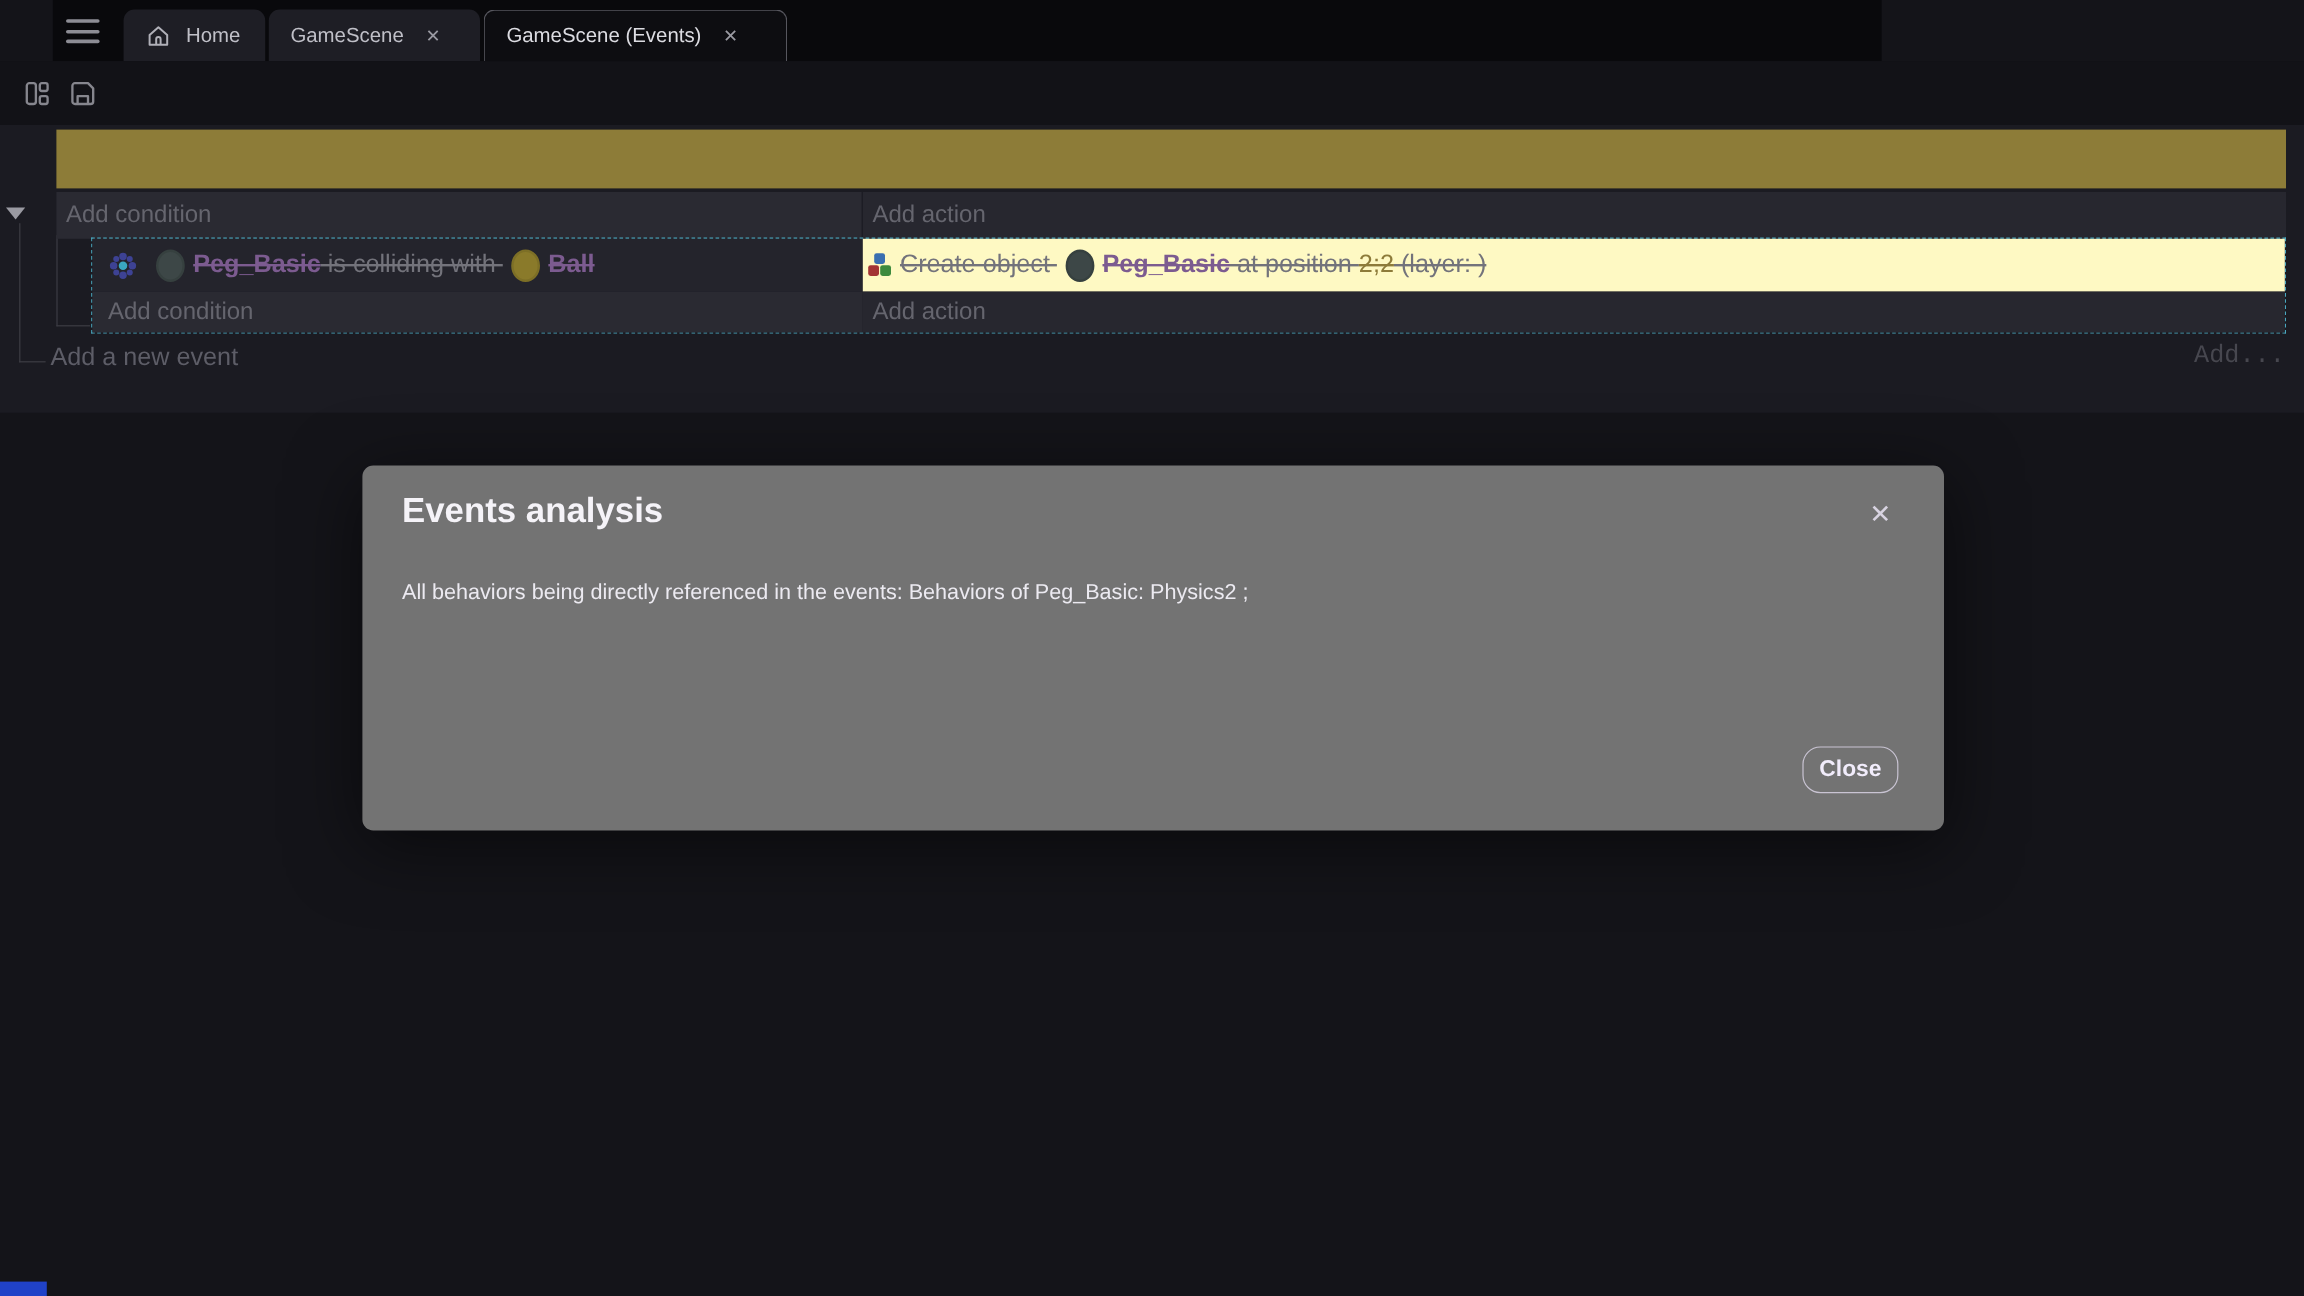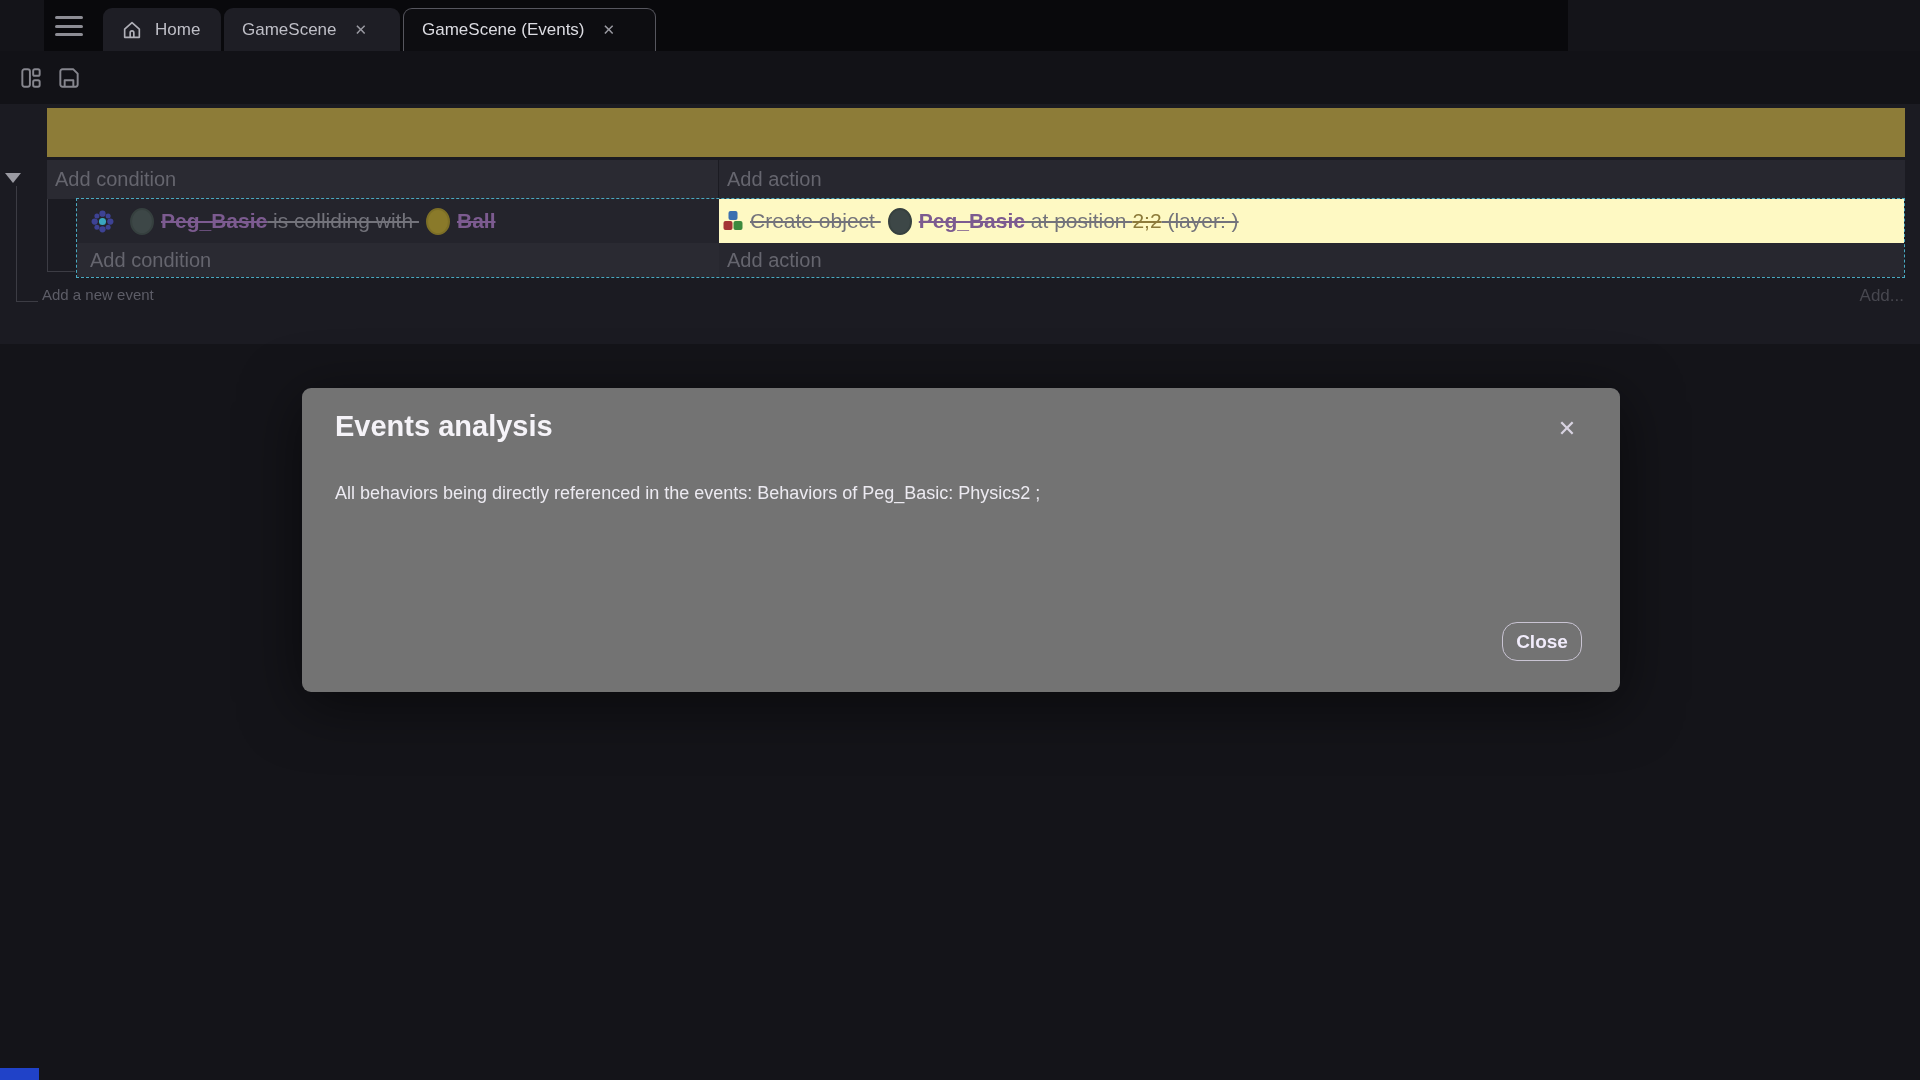--- a/index.html
+++ b/index.html
@@ -44,22 +44,22 @@
   .link-cell.cond { width:642px; background:#2a2a32; padding-left:13px; }
   .link-cell.act { flex:1; background:#27272f; padding-left:8px; }
   .strike { text-decoration:line-through; }
   .obj-name { color:#7c5b90; font-weight:bold; }
   .num-lit { color:#8d7b3a; }
   .obj-circle { display:inline-block; width:24px; height:27px; border-radius:50%; margin:0 7px; vertical-align:-6px; }
   .circle-gray { background:#3d4747; border:2px solid #36403f; }
   .circle-olive { background:#8a7a2a; border:2px solid #7d6f26; }
   .tree-line { position:absolute; background:#3c3c44; }
   .collapse-tri { position:absolute; left:5px; top:69px; width:0; height:0; border-left:8px solid transparent; border-right:8px solid transparent; border-top:10px solid #9a9aa2; cursor:pointer; }
-  .add-new-event { position:absolute; left:42px; top:182px; font-size:15px; color:#5d5d67; cursor:pointer; background:none; border:none; font-family:"Liberation Sans",sans-serif;text-align:right; }
-  .add-more { position:absolute; right:16px; top:182px; font-size:17px; color:#47474f; cursor:pointer; background:none; border:none; font-family:Liberation Sans, sans-serif; }
+  .add-new-event { position:absolute; left:42px; top:182px; font-size:21px; color:#5d5d67; cursor:pointer; background:none; border:none; font-family:"Liberation Sans",sans-serif;text-align:right; }
+  .add-more { position:absolute; right:16px; top:182px; font-size:21px; color:#47474f; cursor:pointer; background:none; border:none; font-family:Liberation Mono, monospace; }
 
   .blue-strip { position:absolute; left:0; top:1068px; width:39px; height:12px; background:#2042c8; }
 
   
   .dialog { position:absolute; left:302px; top:388px; width:1318px; height:304px; background:#737373; border-radius:9px; box-shadow:0 12px 60px rgba(0,0,0,0.55); }
   .dialog-title { position:absolute; left:33px; top:22px; font-size:29px; font-weight:bold; color:#f5f3f8; }
   .dialog-x { position:absolute; right:40px; top:28px; width:26px; height:26px; background:none; border:none; cursor:pointer; font-size:22px; color:#d8d3e1; display:flex; align-items:center; justify-content:center; font-family:"Liberation Sans",sans-serif; }
   .dialog-body { position:absolute; left:33px; top:88px; font-size:18px; color:#eceaf1; line-height:35px; }
   .close-btn { position:absolute; right:38px; bottom:31px; width:80px; height:39px; border:1px solid #c9c4d3; border-radius:15px; background:none; color:#f1ecfb; font-size:19px; font-weight:bold; cursor:pointer; font-family:"Liberation Sans",sans-serif; }
 </style>

